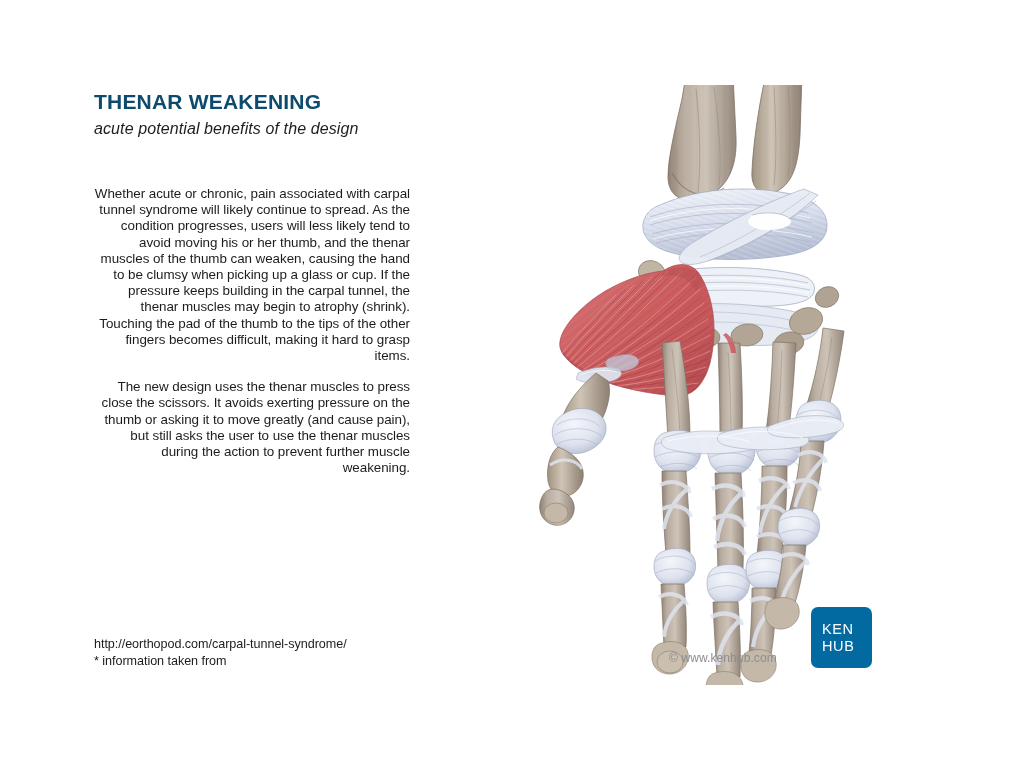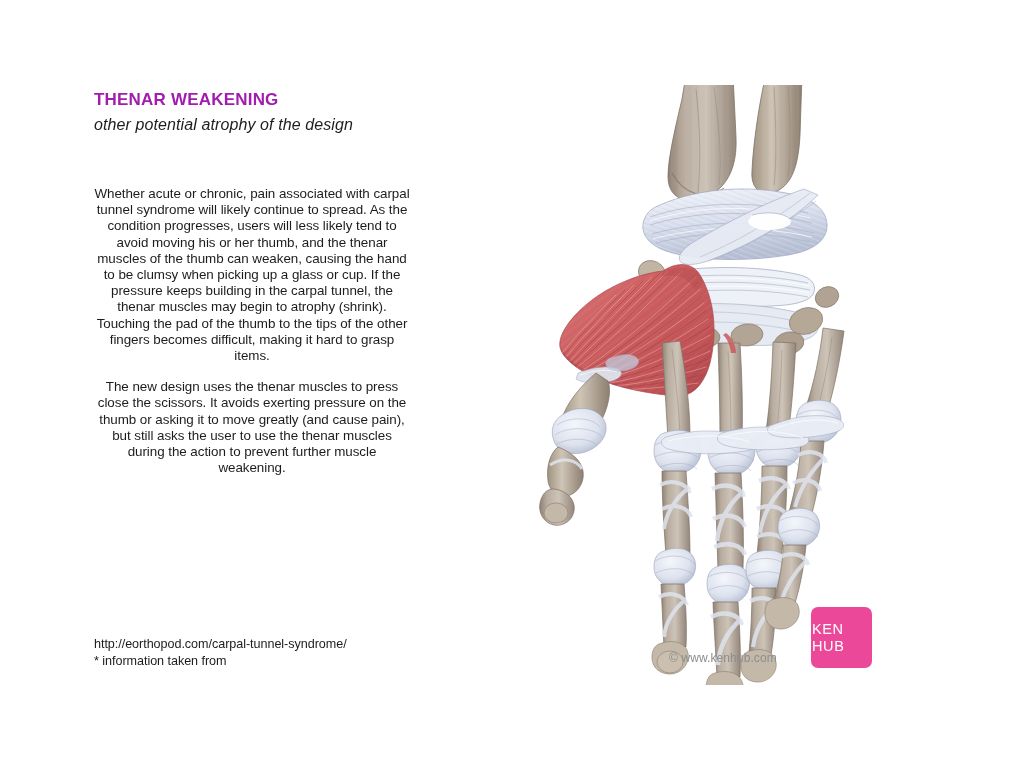--- a/index.html
+++ b/index.html
@@ -27,24 +27,24 @@
   
   .text-col {
     position: absolute;
     left: 94px;
     top: 90px;
     width: 320px;
   }
 
   .title {
     font-family: "Liberation Sans", sans-serif;
-    font-size: 17px;
+    font-size: 21px;
     font-weight: bold;
     letter-spacing: 0.2px;
-    color: #a21caf;
+    color: #0c4a6e;
     margin: 0 0 5px 0;
     line-height: 1.15;
   }
 
   .subtitle {
     font-family: "Liberation Sans", sans-serif;
     font-size: 16px;
     font-style: italic;
     font-weight: 400;
     color: #1e1e1e;
@@ -59,21 +59,21 @@
     top: 186px;
     width: 316px;
   }
 
   .para {
     font-family: "Liberation Sans", sans-serif;
     font-size: 13.4px;
     line-height: 16.2px;
     color: #1c1c1c;
     margin: 0 0 15px 0;
-    text-align: center;
+    text-align: right;
     letter-spacing: -0.05px;
   }
   .para:last-child { margin-bottom: 2px; }
 
   .footnote {
     position: absolute;
     left: 94px;
     top: 636px;
     width: 330px;
     font-family: "Liberation Sans", sans-serif;
@@ -105,47 +105,47 @@
     white-space: nowrap;
   }
 
   
   .logo {
     position: absolute;
     left: 811px;
     top: 607px;
     width: 61px;
     height: 61px;
-    background: #ec4899;
+    background: #0369a1;
     border-radius: 7px;
     box-sizing: border-box;
     display: flex;
     flex-direction: column;
     justify-content: center;
     align-items: flex-start;
-    padding-left: 1px;
+    padding-left: 11px;
   }
   .logo span {
     display: block;
     color: #ffffff;
     font-family: "Liberation Sans", sans-serif;
     font-size: 14.5px;
     font-weight: 400;
     line-height: 17px;
     letter-spacing: 0.6px;
   }
 </style>
 </head>
 <body>
 
 <div class="slide">
 
   <div class="text-col">
     <h1 class="title">THENAR WEAKENING</h1>
-    <p class="subtitle">other potential atrophy of the design</p>
+    <p class="subtitle">acute potential benefits of the design</p>
   </div>
 
   <div class="body-block">
     <p class="para">Whether acute or chronic, pain associated with carpal tunnel syndrome will likely continue to spread. As the condition progresses, users will less likely tend to avoid moving his or her thumb, and the thenar muscles of the thumb can weaken, causing the hand to be clumsy when picking up a glass or cup. If the pressure keeps building in the carpal tunnel, the thenar muscles may begin to atrophy (shrink). Touching the pad of the thumb to the tips of the other fingers becomes difficult, making it hard to grasp items.</p>
     <p class="para">The new design uses the thenar muscles to press close the scissors. It avoids exerting pressure on the thumb or asking it to move greatly (and cause pain), but still asks the user to use the thenar muscles during the action to prevent further muscle weakening.</p>
   </div>
 
   <div class="footnote">
     <div>http://eorthopod.com/carpal-tunnel-syndrome/</div>
     <div>* information taken from</div>

